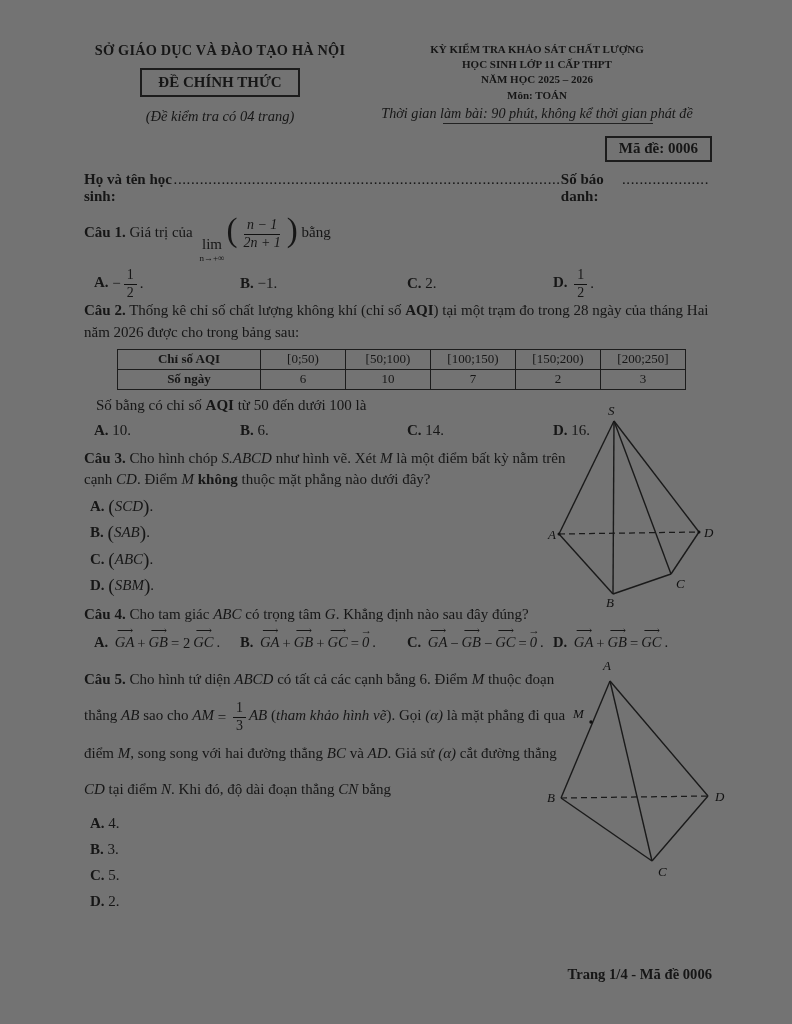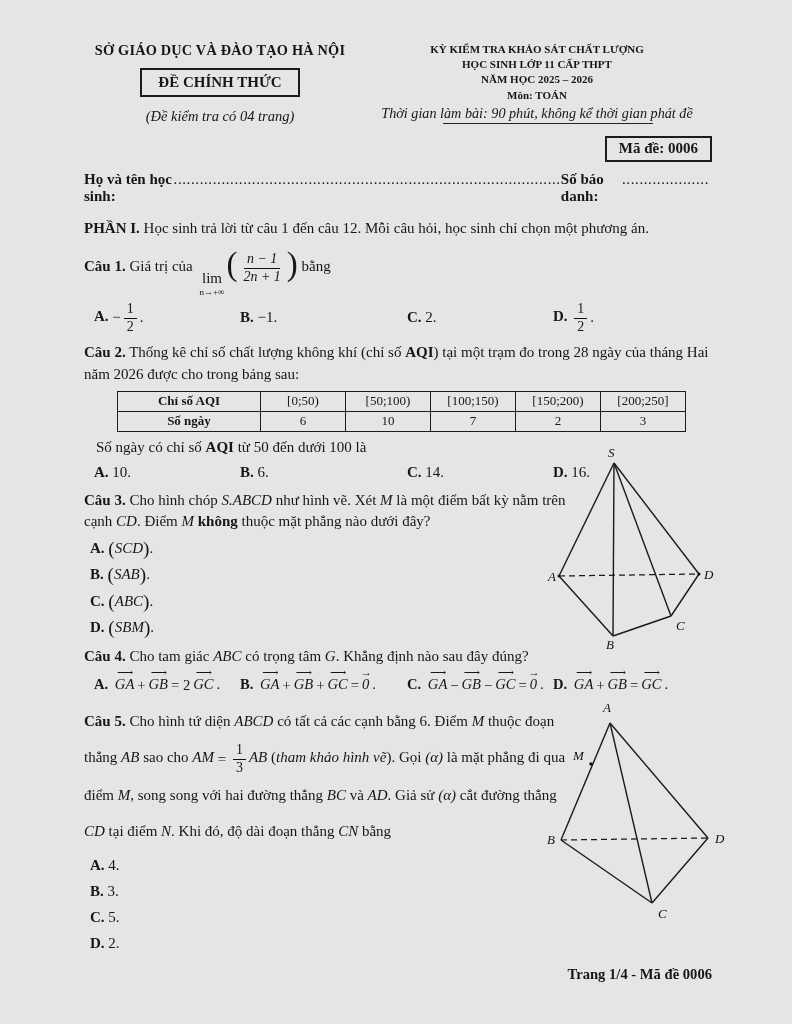--- a/index.html
+++ b/index.html
@@ -1,17 +1,17 @@
 <!DOCTYPE html>
 <html><head>
 <meta charset="utf-8">
 <style>
   *{box-sizing:border-box;margin:0;padding:0;}
   html,body{background:#ffffff;}
-  .page{width:792px;height:1024px;background:#e5e5e5;position:relative;overflow:hidden;
+  .page{width:792px;height:1024px;background:#737373;position:relative;overflow:hidden;
         font-family:"Liberation Serif","DejaVu Serif",serif;color:#161616;font-size:15px;margin:0 auto;}
   .b{font-weight:bold;}
   .i{font-style:italic;text-align:right;}
   .vmid{vertical-align:middle;}
   .paren{font-size:1.28em;line-height:0;vertical-align:-0.1em;}
 
   
   .header{display:flex;padding:42px 78px 0 84px;}
   .header-left{width:272px;flex:0 0 auto;text-align:center;}
   .dept{font-size:14.3px;font-weight:bold;white-space:nowrap;letter-spacing:0.2px;}
@@ -32,21 +32,21 @@
   .idl{margin-left:2px;}
 
   .part-heading{margin:13px 80px 0 84px;line-height:1.4;}
 
   .q{margin-left:84px;margin-right:80px;position:relative;}
   .stem{line-height:1.42;}
   .q1{margin-top:12px;}
   .q1 .stem{line-height:1.25;}
   .opts-row{display:grid;grid-template-columns:146px 167px 146px auto;margin-top:4px;padding-left:10px;align-items:center;}
   .opt-label{font-weight:bold;}
-  .q2{margin-top:8px;}
+  .q2{}
   .aqi-table{border-collapse:collapse;margin:6px 0 0 33px;}
   .aqi-table td{border:1.4px solid #1c1c1c;text-align:center;font-size:13px;padding:1px 6px;height:20px;}
   .aqi-table td.rowhead{font-weight:bold;width:143px;}
   .aqi-table td:not(.rowhead){width:85px;}
   .subq{margin:5px 0 0 12px;line-height:1.4;}
   .q2 .opts-row{margin-top:6px;}
   .q3{margin-top:9px;}
   .q3 .stem{width:492px;}
   .opts-stack{margin-top:5px;}
   .opts-stack .opt{display:block;margin:6.5px 0 0 6px;line-height:1.32;}
@@ -106,21 +106,20 @@
     <span class="exam-code-box">Mã đề: 0006</span>
   </div>
 
   <div class="student-line">
     <span class="b">Họ và tên học sinh:</span>
     <span class="dots dots1">..........................................................................................................................</span>
     <span class="b idl">Số báo danh:</span>
     <span class="dots dots2">........................................................</span>
   </div>
 
-  <div class="part-heading"><span class="b">PHẦN I.</span><span> Học sinh trả lời từ câu 1 đến câu 12. Mỗi câu hỏi, học sinh chỉ chọn một phương án.</span></div>
 
   <section class="q q1">
     <p class="stem"><span class="b">Câu 1.</span><span> Giá trị của </span><span class="lim">
           <span class="lim-top">lim</span>
           <span class="lim-sub">n→+∞</span>
         </span><span class="bigp">(</span><span class="frac i">
           <span class="num">n − 1</span>
           <span class="den">2n + 1</span>
         </span><span class="bigp">)</span><span> bằng</span></p>
     <div class="opts-row">
@@ -152,21 +151,21 @@
           <tr>
             <td class="rowhead">Số ngày</td>
             <td>6</td>
             <td>10</td>
             <td>7</td>
             <td>2</td>
             <td>3</td>
           </tr>
         </tbody>
     </table>
-    <p class="subq"><span>Số ngày có chỉ số </span><span class="b">AQI</span><span> từ 50 đến dưới 100 là</span></p>
+    <p class="subq"><span>Số bằng có chỉ số </span><span class="b">AQI</span><span> từ 50 đến dưới 100 là</span></p>
     <div class="opts-row">
         <span class="opt"><span class="opt-label">A.</span> <span>10.</span></span>
         <span class="opt"><span class="opt-label">B.</span> <span>6.</span></span>
         <span class="opt"><span class="opt-label">C.</span> <span>14.</span></span>
         <span class="opt"><span class="opt-label">D.</span> <span>16.</span></span>
       </div>
   </section>
 
   <section class="q q3">
     <p class="stem"><span class="b">Câu 3.</span><span> Cho hình chóp </span><span class="i">S.ABCD</span><span> như hình vẽ. Xét </span><span class="i">M</span><span> là một điểm bất kỳ nằm trên cạnh </span><span class="i">CD</span><span>. Điểm </span><span class="i">M</span><span> </span><span class="b">không</span><span> thuộc mặt phẳng nào dưới đây?</span></p>

